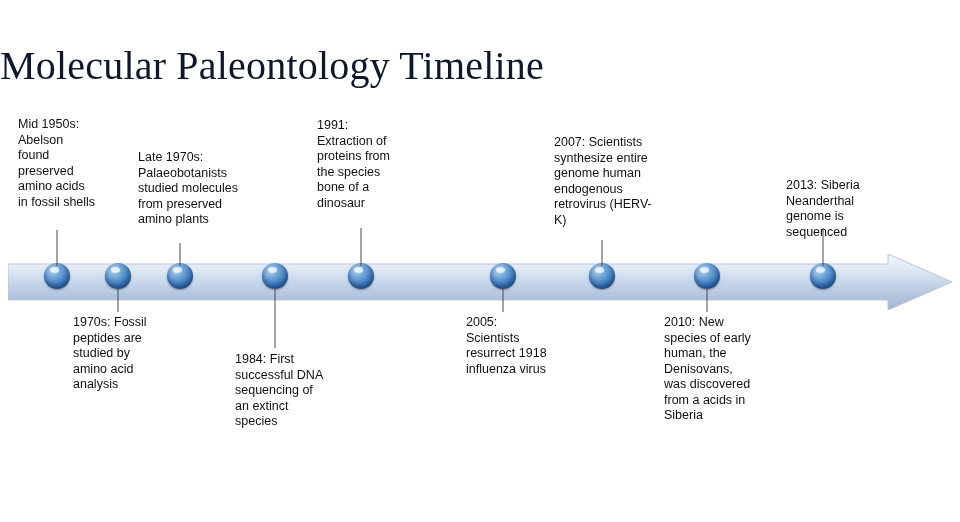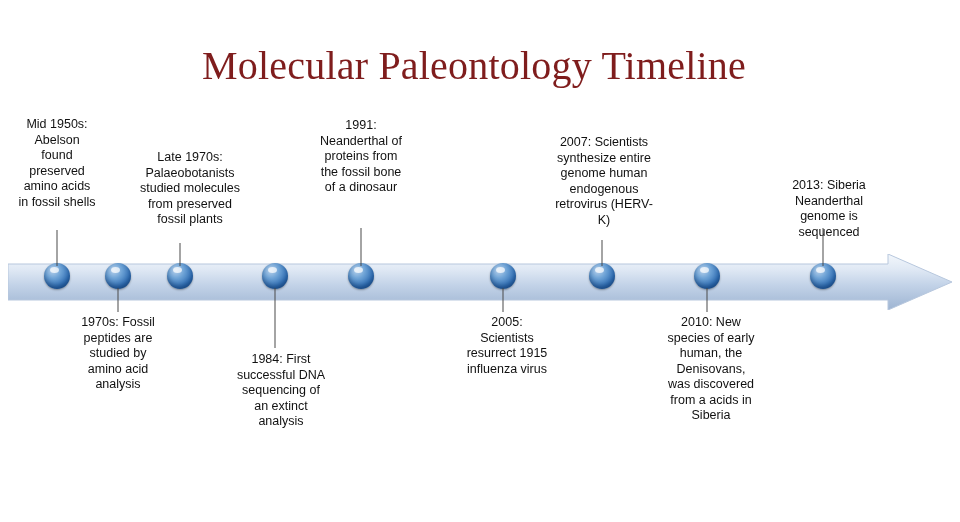--- a/index.html
+++ b/index.html
@@ -17,25 +17,25 @@
     position: relative;
     width: 960px;
     height: 522px;
     background: #ffffff;
   }
   #title {
     position: absolute;
     top: 42px;
     left: 0;
     width: 948px;
-    text-align: center;
+    text-align: left;
     font-family: "Liberation Serif", serif;
     font-size: 40px;
     font-weight: 400;
-    color: #7f1d1d;
+    color: #0f172a;
     letter-spacing: 0.2px;
   }
 
   
   #timeline-arrow {
     position: absolute;
     left: 8px;
     top: 254px;
     width: 944px;
     height: 56px;
@@ -71,21 +71,21 @@
     background: #4a4a4a;
     transform: translateX(-50%);
   }
 
   
   .node-label {
     position: absolute;
     font-size: 12.5px;
     line-height: 15.5px;
     color: #111111;
-    text-align: center;
+    text-align: left;
     transform: translateX(-50%);
     white-space: normal;
   }
 </style>
 </head>
 <body>
 
 <div id="canvas">
 
   <div id="title">Molecular Paleontology Timeline</div>
@@ -104,30 +104,30 @@
 
   <div id="nodes-layer">
       <div class="node-dot" style="left: 57px;"></div>
       <div class="leader" style="left: 57px; top: 230px; height: 36px;"></div>
       <div class="node-label" style="left: 57px; top: 117px; width: 78px;">Mid 1950s: Abelson found preserved amino acids in fossil shells</div>
       <div class="node-dot" style="left: 118px;"></div>
       <div class="leader" style="left: 118px; top: 288px; height: 24px;"></div>
       <div class="node-label" style="left: 118px; top: 315px; width: 90px;">1970s: Fossil peptides are studied by amino acid analysis</div>
       <div class="node-dot" style="left: 180px;"></div>
       <div class="leader" style="left: 180px; top: 243px; height: 23px;"></div>
-      <div class="node-label" style="left: 190px; top: 150px; width: 104px;">Late 1970s: Palaeobotanists studied molecules from preserved fossil plants</div>
+      <div class="node-label" style="left: 190px; top: 150px; width: 104px;">Late 1970s: Palaeobotanists studied molecules from preserved amino plants</div>
       <div class="node-dot" style="left: 275px;"></div>
       <div class="leader" style="left: 275px; top: 288px; height: 60px;"></div>
-      <div class="node-label" style="left: 281px; top: 352px; width: 92px;">1984: First successful DNA sequencing of an extinct analysis</div>
+      <div class="node-label" style="left: 281px; top: 352px; width: 92px;">1984: First successful DNA sequencing of an extinct species</div>
       <div class="node-dot" style="left: 361px;"></div>
       <div class="leader" style="left: 361px; top: 228px; height: 38px;"></div>
-      <div class="node-label" style="left: 361px; top: 118px; width: 88px;">1991: Neanderthal of proteins from the fossil bone of a dinosaur</div>
+      <div class="node-label" style="left: 361px; top: 118px; width: 88px;">1991: Extraction of proteins from the species bone of a dinosaur</div>
       <div class="node-dot" style="left: 503px;"></div>
       <div class="leader" style="left: 503px; top: 288px; height: 24px;"></div>
-      <div class="node-label" style="left: 507px; top: 315px; width: 82px;">2005: Scientists resurrect 1915 influenza virus</div>
+      <div class="node-label" style="left: 507px; top: 315px; width: 82px;">2005: Scientists resurrect 1918 influenza virus</div>
       <div class="node-dot" style="left: 602px;"></div>
       <div class="leader" style="left: 602px; top: 240px; height: 26px;"></div>
       <div class="node-label" style="left: 604px; top: 135px; width: 100px;">2007: Scientists synthesize entire genome human endogenous retrovirus (HERV-K)</div>
       <div class="node-dot" style="left: 707px;"></div>
       <div class="leader" style="left: 707px; top: 288px; height: 24px;"></div>
       <div class="node-label" style="left: 711px; top: 315px; width: 94px;">2010: New species of early human, the Denisovans, was discovered from a acids in Siberia</div>
       <div class="node-dot" style="left: 823px;"></div>
       <div class="leader" style="left: 823px; top: 228px; height: 38px;"></div>
       <div class="node-label" style="left: 829px; top: 178px; width: 86px;">2013: Siberia Neanderthal genome is sequenced</div>
     </div>

